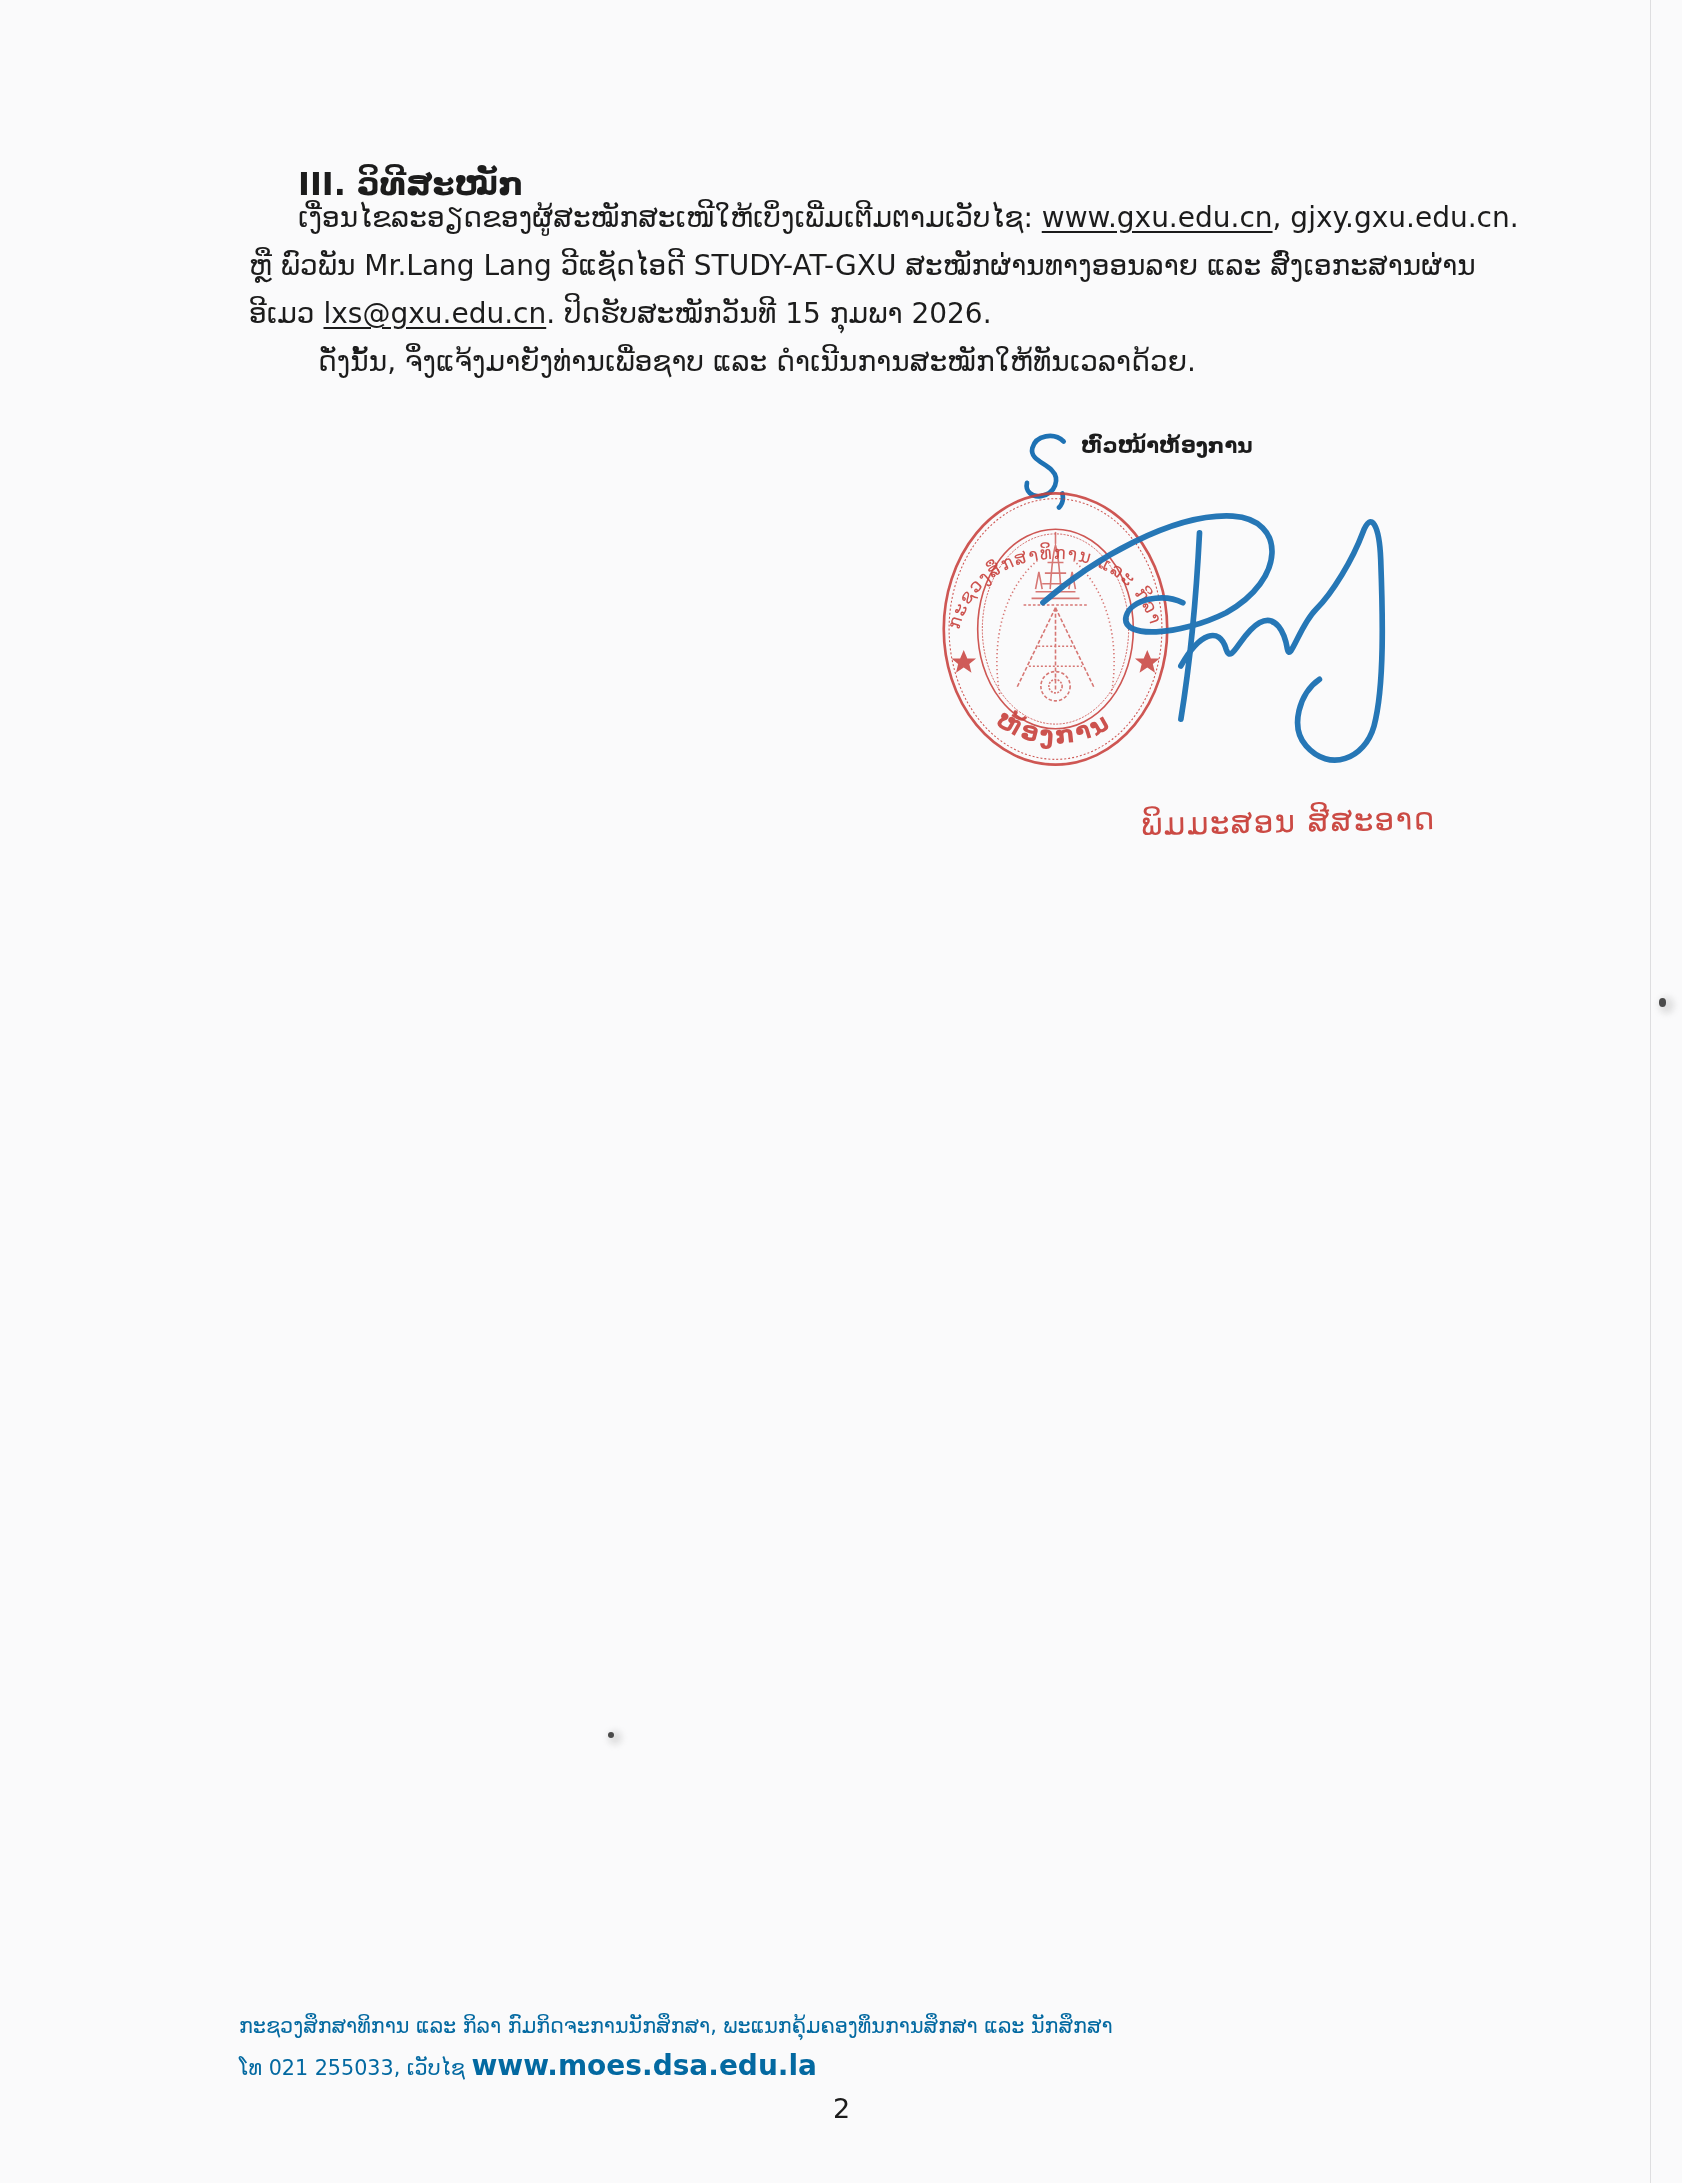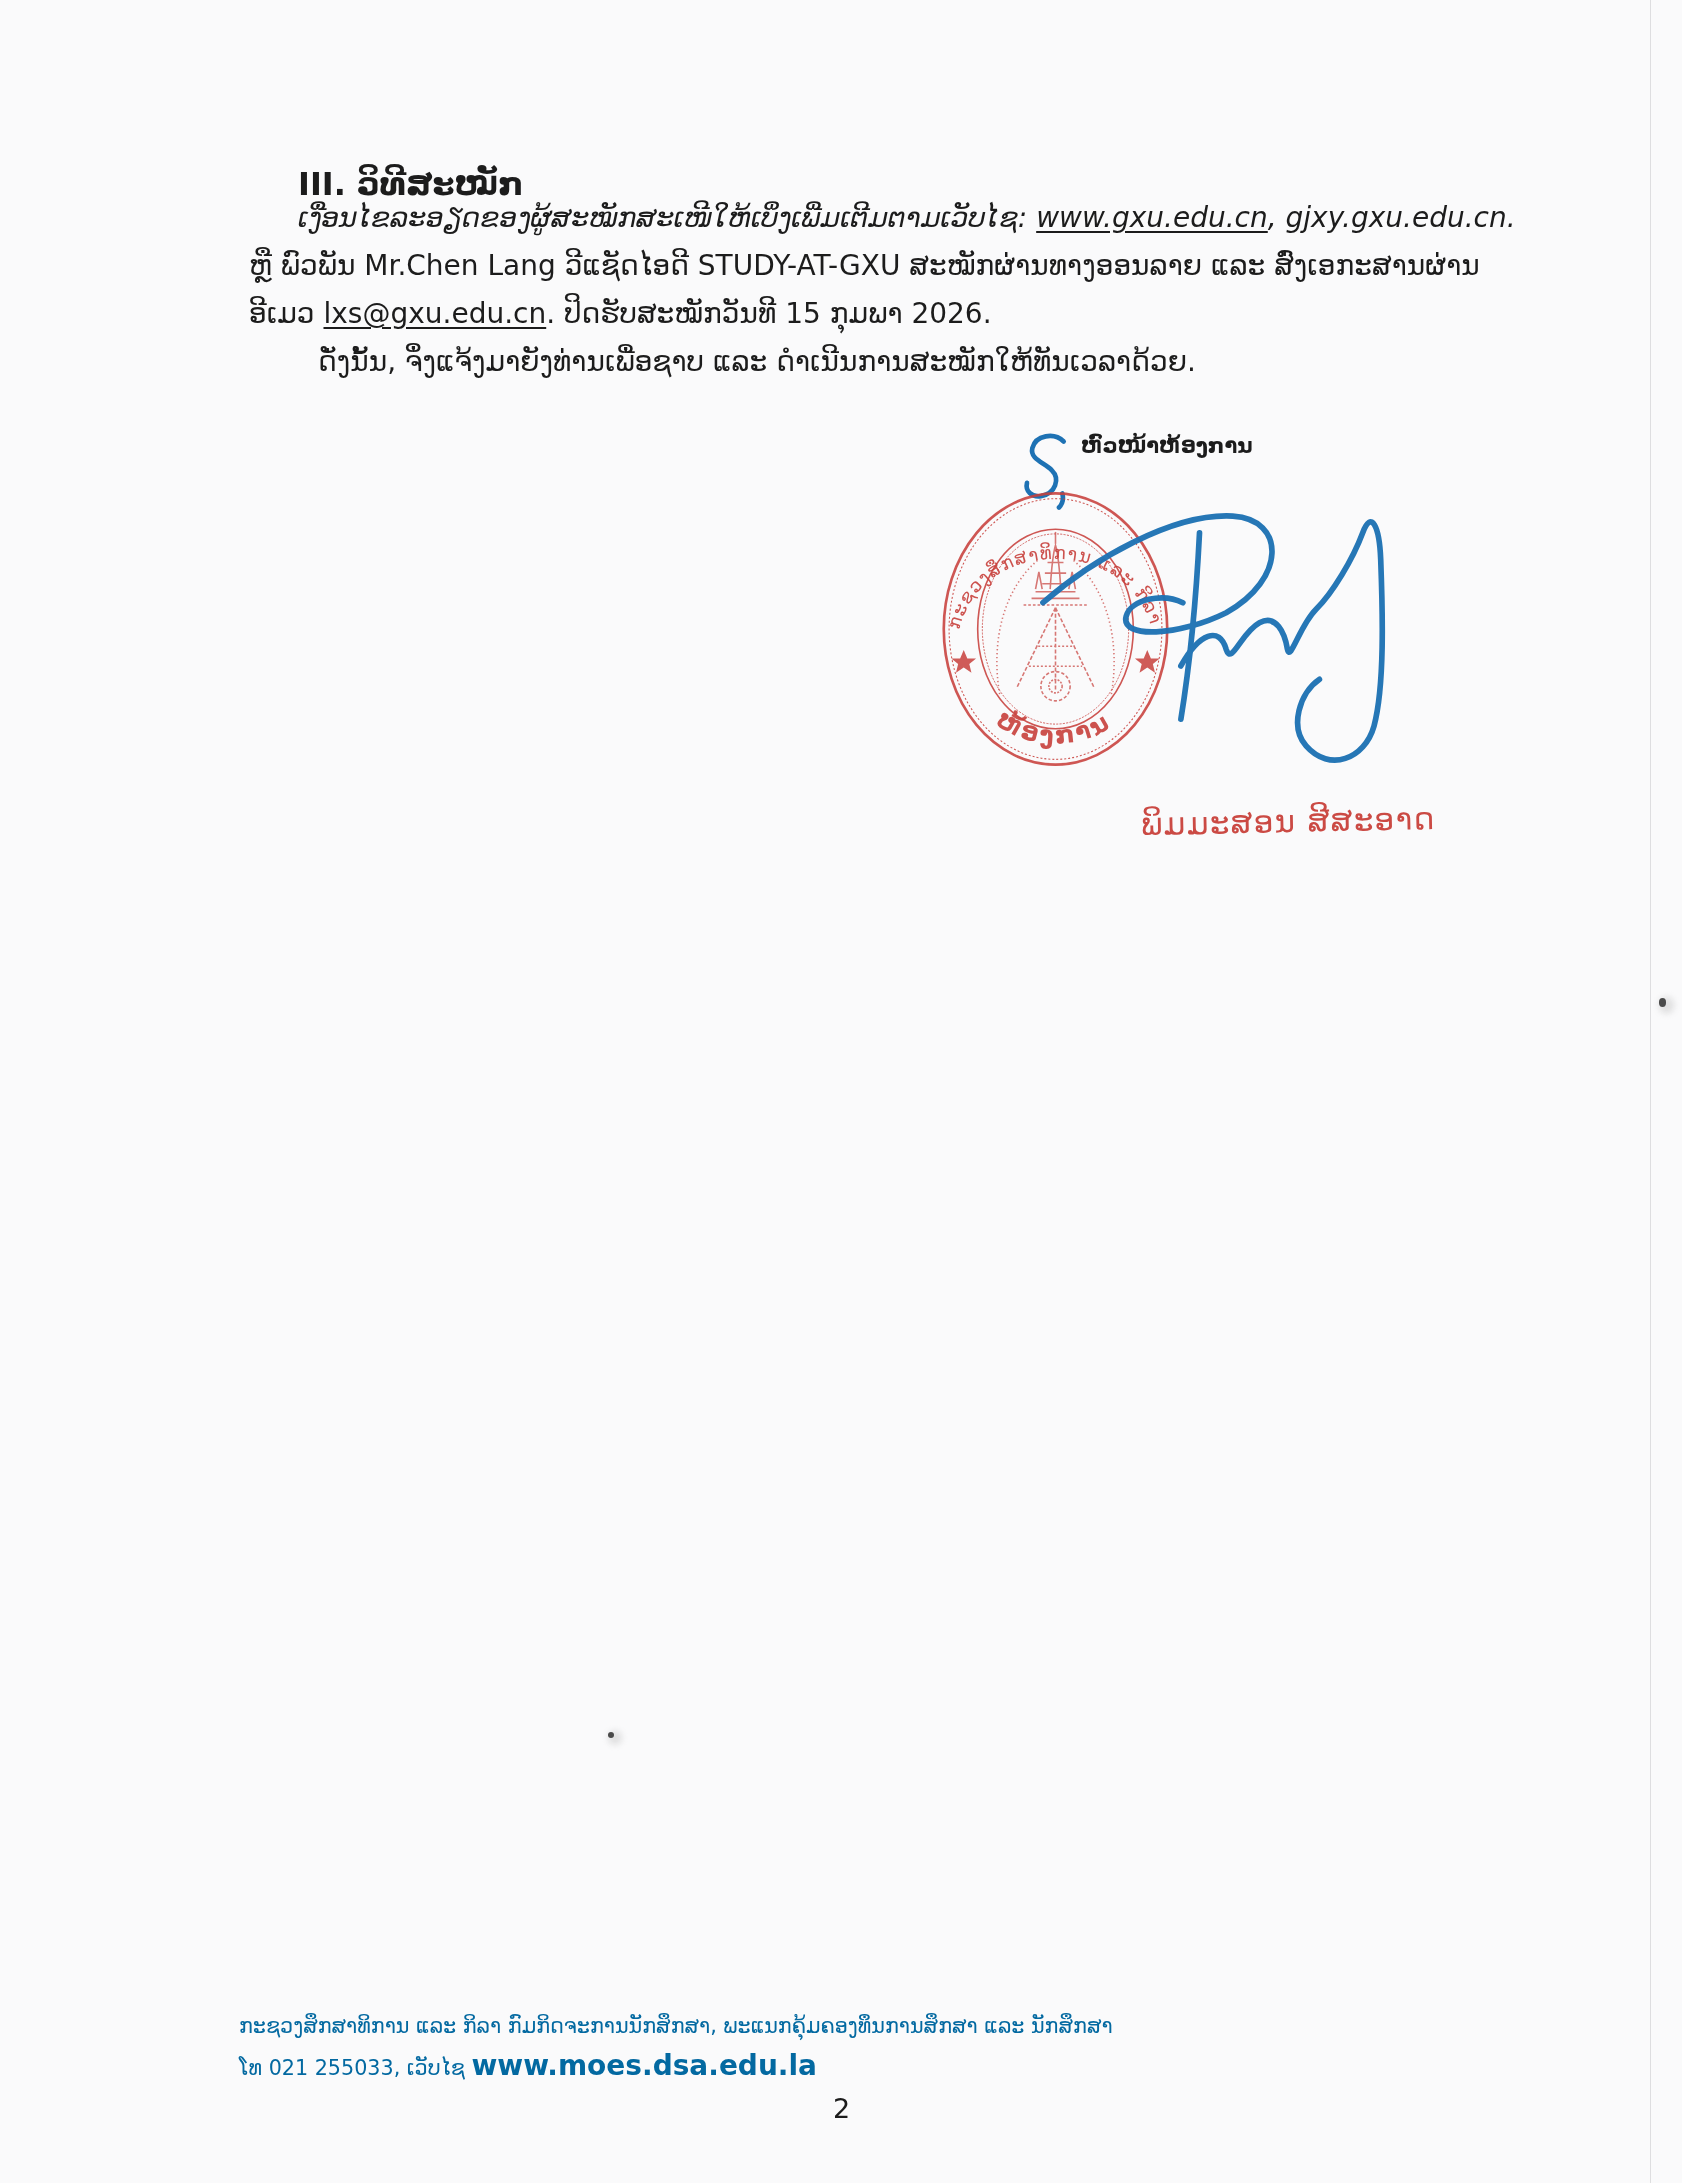--- a/index.html
+++ b/index.html
@@ -72,25 +72,25 @@
   }
   svg{position:absolute;overflow:visible;}
 </style>
 </head>
 <body>
 
 <div id="page">
 
   <div class="heading" style="left:298px;top:145px;">III. ວິທີສະໝັກ</div>
 
-  <div class="body-line" style="left:298px;top:196px;font-style:italic;">
+  <div class="body-line" style="left:298px;top:196px;">
     <span>ເງື່ອນໄຂລະອຽດຂອງຜູ້ສະໝັກສະເໜີໃຫ້ເບິ່ງເພີ່ມເຕີມຕາມເວັບໄຊ: </span><span class="doc-link">www.gxu.edu.cn</span><span>, gjxy.gxu.edu.cn.</span>
   </div>
 
-  <div class="body-line" style="left:249px;top:244px;">ຫຼື ພົວພັນ Mr.Chen Lang ວີແຊັດໄອດີ STUDY-AT-GXU ສະໝັກຜ່ານທາງອອນລາຍ ແລະ ສົ່ງເອກະສານຜ່ານ</div>
+  <div class="body-line" style="left:249px;top:244px;">ຫຼື ພົວພັນ Mr.Lang Lang ວີແຊັດໄອດີ STUDY-AT-GXU ສະໝັກຜ່ານທາງອອນລາຍ ແລະ ສົ່ງເອກະສານຜ່ານ</div>
 
   <div class="body-line" style="left:249px;top:292px;">
     <span>ອີເມວ </span><span class="doc-link">lxs@gxu.edu.cn</span><span>. ປິດຮັບສະໝັກວັນທີ 15 ກຸມພາ 2026.</span>
   </div>
 
   <div class="body-line" style="left:318px;top:340px;text-align:right;">ດັ່ງນັ້ນ, ຈຶ່ງແຈ້ງມາຍັງທ່ານເພື່ອຊາບ ແລະ ດຳເນີນການສະໝັກໃຫ້ທັນເວລາດ້ວຍ.</div>
 
   <svg style="left:1021px;top:432px;" width="56" height="79" viewBox="0 0 84 118">
     <g fill="none" stroke="#1e72b4" stroke-width="7" stroke-linecap="round">
       <path d="M64,14 C50,0 22,4 17,24 C13,41 36,46 46,57 C59,70 52,92 30,96 C16,98 6,88 9,76"></path>

